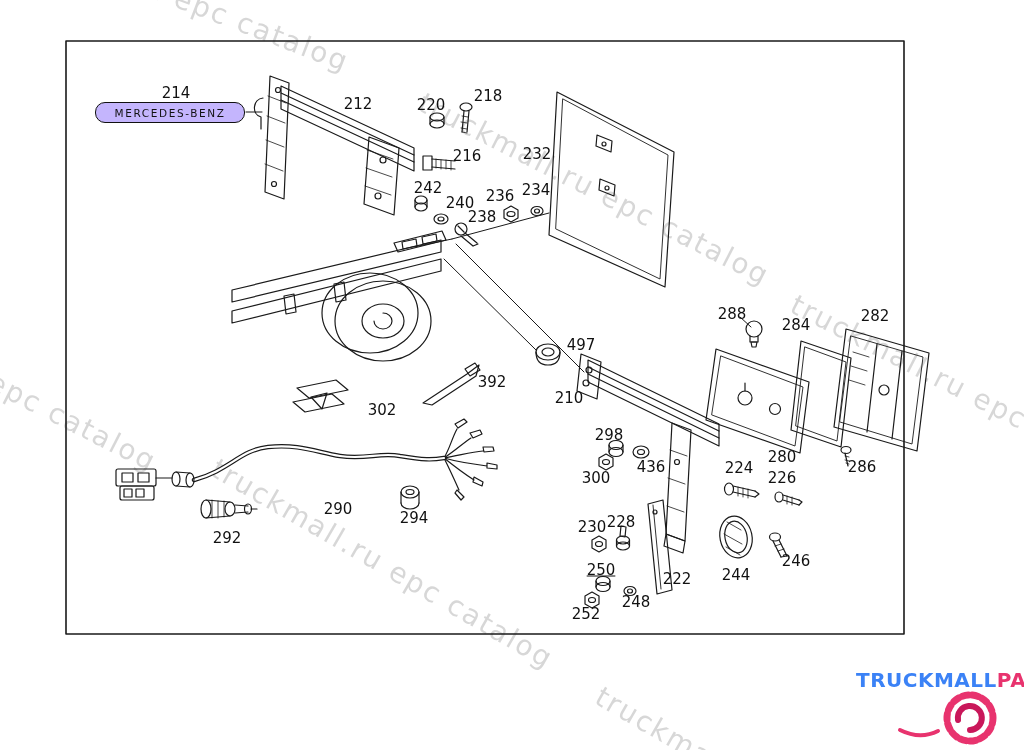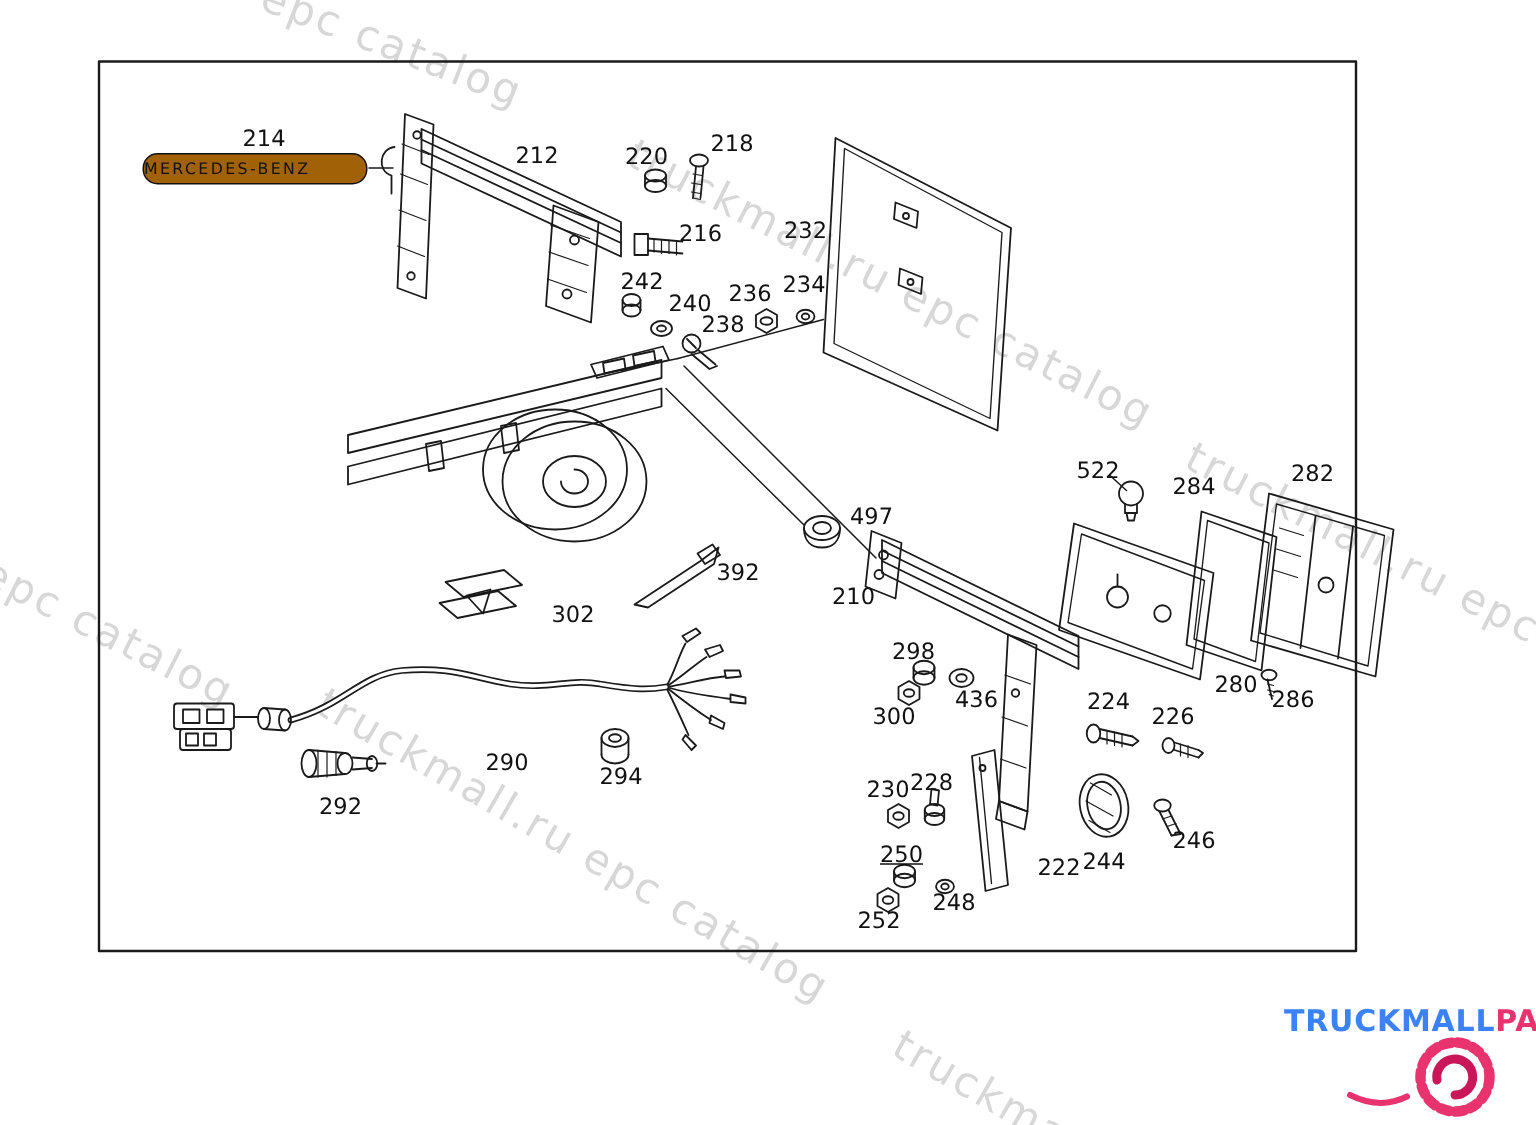--- a/index.html
+++ b/index.html
@@ -19,22 +19,22 @@
   #diagram-svg { position:absolute; left:0; top:0; }
 
   .part-label {
     position:absolute; transform:translate(-50%,-50%);
     font-size:15px; line-height:1; color:#111; cursor:pointer;
     font-family:"DejaVu Sans", sans-serif;
   }
 
   .plate {
     position:absolute; left:95px; top:102px; width:150px; height:21px;
-    border:1.6px solid #111; border-radius:10px; background:#a16207;
-    display:flex; align-items:center; 
+    border:1.6px solid #111; border-radius:10px; background:#c4b5fd;
+    display:flex; align-items:center; justify-content:center;
     font-size:10.5px; letter-spacing:1.6px; color:#111;
   }
 
   .brand-logo {
     position:absolute; left:856px; top:668px; width:168px; height:82px;
   }
   .brand-logo .logo-line {
     font-size:20px; font-weight:700; letter-spacing:0.5px; white-space:nowrap;
   }
   .brand-logo svg { position:absolute; left:38px; top:16px; }
@@ -329,33 +329,33 @@
       <div class="part-label" style="left: 581px; top: 345px;">497</div>
       <div class="part-label" style="left: 492px; top: 382px;">392</div>
       <div class="part-label" style="left: 382px; top: 410px;">302</div>
       <div class="part-label" style="left: 338px; top: 509px;">290</div>
       <div class="part-label" style="left: 414px; top: 518px;">294</div>
       <div class="part-label" style="left: 227px; top: 538px;">292</div>
       <div class="part-label" style="left: 569px; top: 398px;">210</div>
       <div class="part-label" style="left: 609px; top: 435px;">298</div>
       <div class="part-label" style="left: 596px; top: 478px;">300</div>
       <div class="part-label" style="left: 651px; top: 467px;">436</div>
-      <div class="part-label" style="left: 732px; top: 314px;">522</div>
+      <div class="part-label" style="left: 732px; top: 314px;">288</div>
       <div class="part-label" style="left: 796px; top: 325px;">284</div>
       <div class="part-label" style="left: 875px; top: 316px;">282</div>
-      <div class="part-label" style="left: 824px; top: 457px; text-align: center;">280</div>
+      <div class="part-label" style="left: 782px; top: 457px; text-align: center;">280</div>
       <div class="part-label" style="left: 846px; top: 467px; margin-left: 16px;">286</div>
       <div class="part-label" style="left: 739px; top: 468px;">224</div>
       <div class="part-label" style="left: 782px; top: 478px;">226</div>
       <div class="part-label" style="left: 592px; top: 527px;">230</div>
       <div class="part-label" style="left: 621px; top: 522px;">228</div>
       <div class="part-label" style="left: 601px; top: 570px; text-decoration: underline;">250</div>
       <div class="part-label" style="left: 586px; top: 614px;">252</div>
       <div class="part-label" style="left: 636px; top: 602px;">248</div>
-      <div class="part-label" style="left: 677px; top: 579px; margin-left: 29px;">222</div>
+      <div class="part-label" style="left: 677px; top: 579px;">222</div>
       <div class="part-label" style="left: 736px; top: 575px;">244</div>
       <div class="part-label" style="left: 796px; top: 561px;">246</div>
     </div>
 
   <div class="brand-logo">
     <div class="logo-line">
       <span style="color: #3b82f6;">TRUCKMALL</span><span style="color: rgb(232, 51, 110);">PARTS</span>
     </div>
     <svg width="126" height="64" viewBox="0 0 126 64">
       <g fill="none" stroke-linecap="round">

